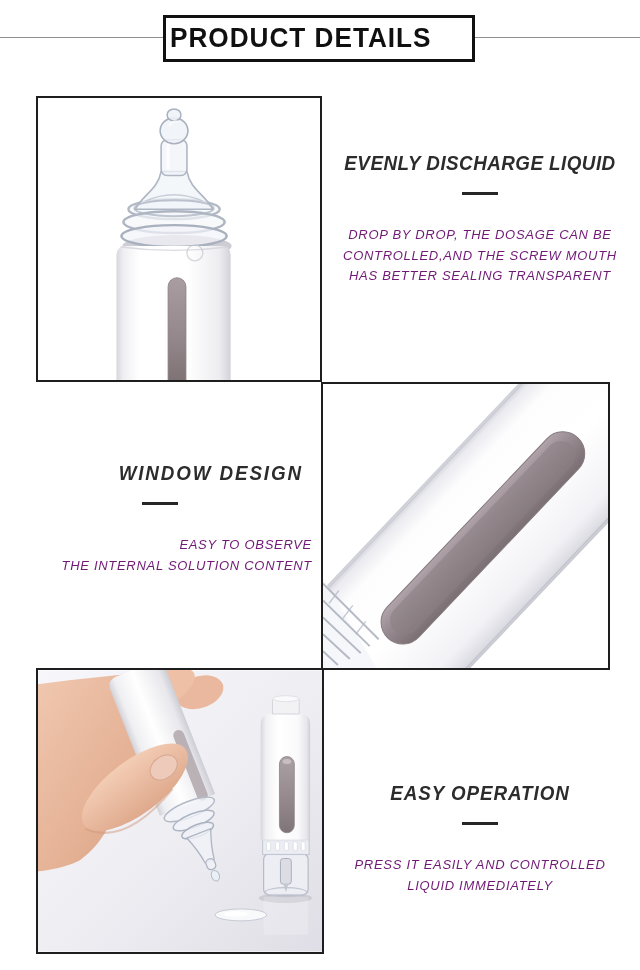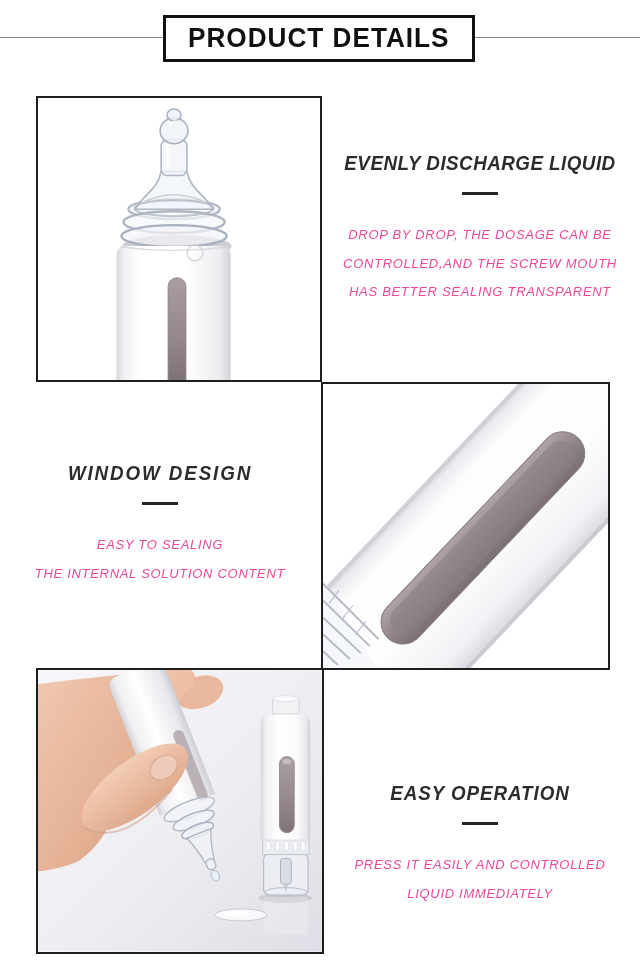--- a/index.html
+++ b/index.html
@@ -2,38 +2,38 @@
 <html><head>
 <meta charset="utf-8">
 <style>
   html,body{margin:0;padding:0;background:#ffffff;}
   body{width:640px;height:970px;font-family:"Liberation Sans","DejaVu Sans",sans-serif;-webkit-font-smoothing:antialiased;}
   .page{position:relative;width:640px;height:970px;background:#fff;overflow:hidden;}
 
   
   .hdr-line{position:absolute;left:0;top:37px;width:640px;height:1px;background:#8f8f8f;}
   .hdr-box{position:absolute;left:163px;top:15px;width:312px;height:47px;box-sizing:border-box;
-           border:3px solid #111;background:#fff;display:flex;align-items:center;justify-content:center;}
+           border:3px solid #111;background:#fff;display:flex;align-items:center;justify-content:flex-start;}
   .hdr-title{font-size:27px;font-weight:bold;color:#101010;letter-spacing:1px;transform:scaleX(.97);white-space:nowrap;}
 
   
   .photo{position:absolute;box-sizing:border-box;border:2px solid #1e1e1e;background:#fff;overflow:hidden;}
   .photo svg{display:block;width:100%;height:100%;}
   #photo-1{left:36px;top:96px;width:286px;height:286px;}
   #photo-2{left:321px;top:382px;width:289px;height:288px;}
   #photo-3{left:36px;top:668px;width:288px;height:286px;}
 
   
   .tblock{position:absolute;width:304px;text-align:center;font-style:italic;}
   #tblock-1{left:328px;top:150px;}
-  #tblock-2{left:8px;top:460px;}
+  #tblock-2{left:8px;top:460px;text-align:right;}
   #tblock-3{left:328px;top:780px;}
   .theading{font-size:20px;line-height:26px;font-weight:bold;color:#2c2c2c;letter-spacing:.5px;transform:scaleX(.94);white-space:nowrap;}
   .tdivider{width:36px;height:3px;background:#262626;margin:16px auto 30px auto;}
-  .tline{margin:8px;font-size:13px;line-height:20.5px;letter-spacing:.7px;color:#ec4899;white-space:nowrap;}
+  .tline{margin:0;font-size:13px;line-height:20.5px;letter-spacing:.7px;color:#701a75;white-space:nowrap;}
 </style>
 </head>
 <body>
 
 <div class="page">
 
   <div class="hdr-line"></div>
   <div class="hdr-box">
     <span class="hdr-title">PRODUCT DETAILS</span>
   </div>
@@ -225,21 +225,21 @@
     <div class="theading">EVENLY DISCHARGE LIQUID</div>
     <div class="tdivider"></div>
     <p class="tline">DROP BY DROP, THE DOSAGE CAN BE</p>
     <p class="tline">CONTROLLED,AND THE SCREW MOUTH</p>
     <p class="tline">HAS BETTER SEALING TRANSPARENT</p>
   </section>
 
   <section class="tblock" id="tblock-2">
     <div class="theading" style="letter-spacing:2px;">WINDOW DESIGN</div>
     <div class="tdivider"></div>
-    <p class="tline">EASY TO SEALING</p>
+    <p class="tline">EASY TO OBSERVE</p>
     <p class="tline">THE INTERNAL SOLUTION CONTENT</p>
   </section>
 
   <section class="tblock" id="tblock-3">
     <div class="theading" style="letter-spacing:1px;">EASY OPERATION</div>
     <div class="tdivider"></div>
     <p class="tline">PRESS IT EASILY AND CONTROLLED</p>
     <p class="tline">LIQUID IMMEDIATELY</p>
   </section>
 

